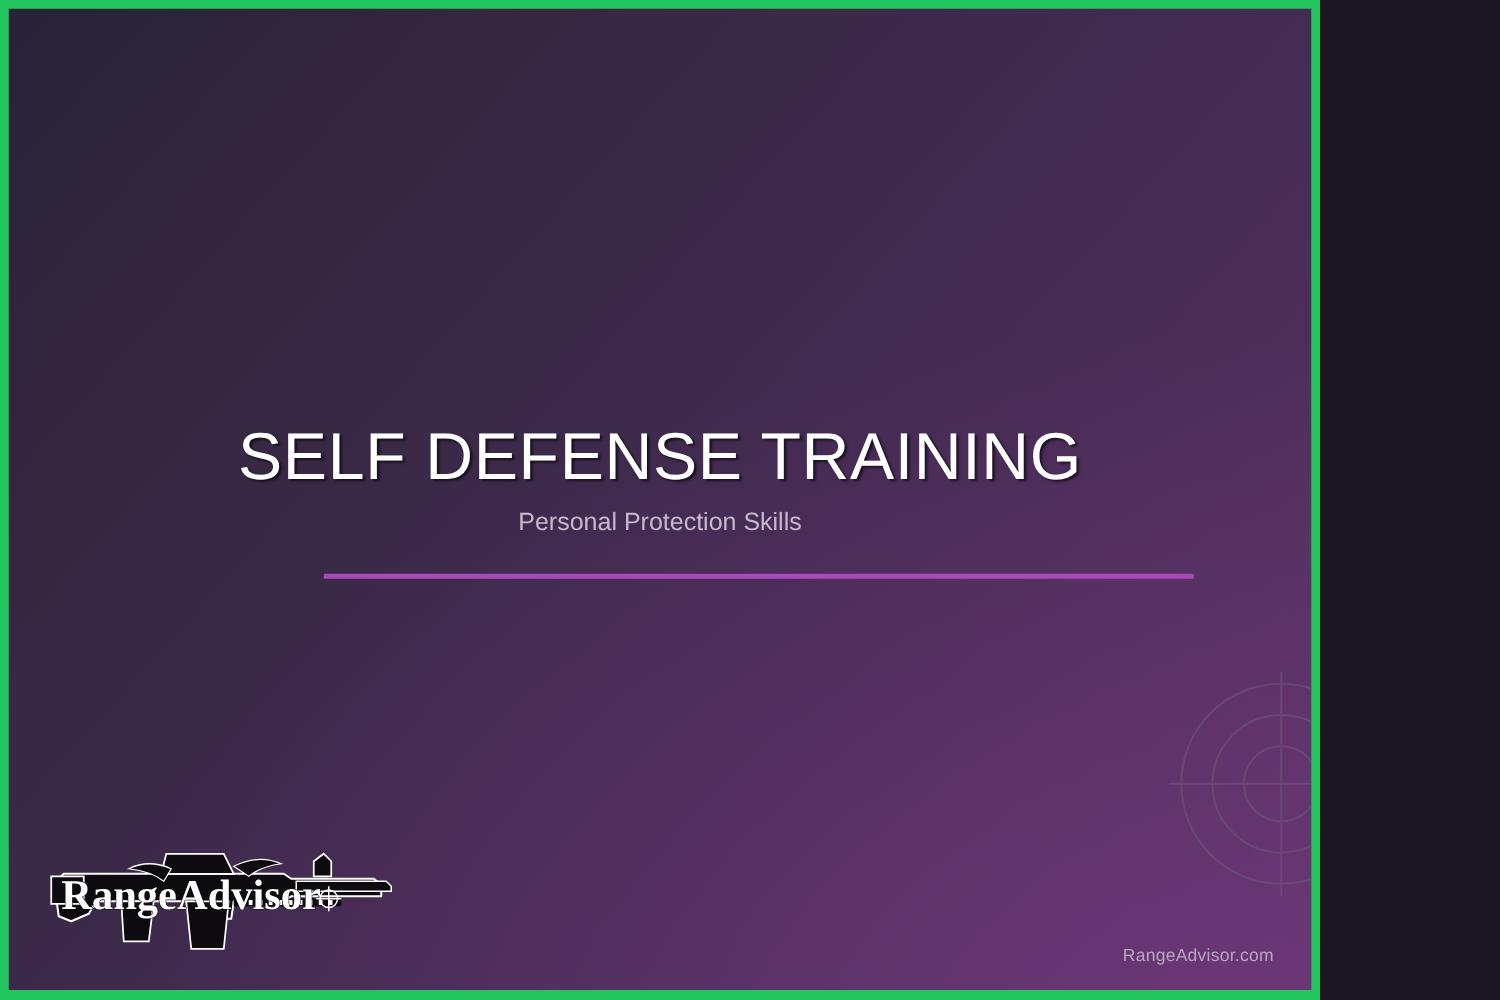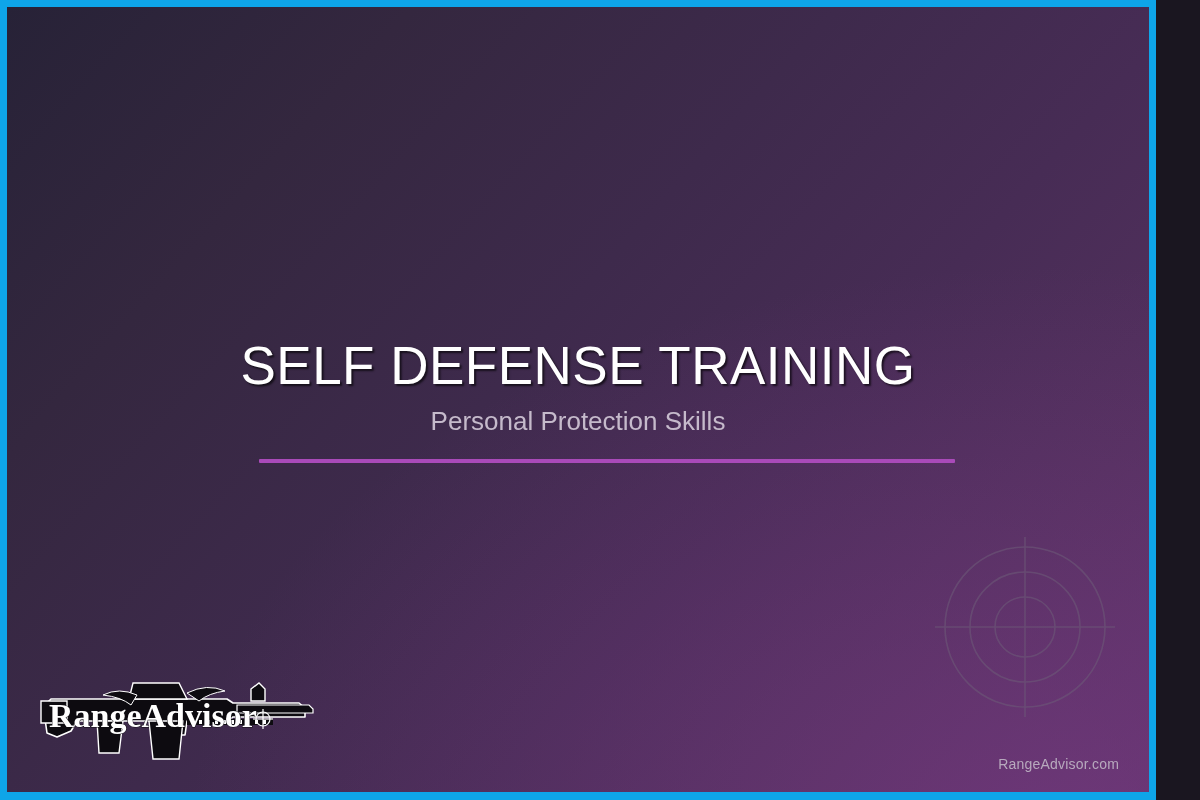--- a/index.html
+++ b/index.html
@@ -2,25 +2,25 @@
 <html><head>
 <meta charset="utf-8">
 <style>
   html, body {
     margin: 0;
     padding: 0;
     background: #1a1620;
   }
   #slide {
     position: relative;
-    width: 1156px;
+    width: 1056px;
     height: 800px;
     overflow: hidden;
     font-family: "Liberation Sans", sans-serif;
-    background: #0ea5e9;
+    background: #22c55e;
     box-sizing: border-box;
   }
   #slide-inner {
     position: absolute;
     left: 7px;
     top: 7px;
     right: 7px;
     bottom: 8px;
     overflow: hidden;
     background:
@@ -52,21 +52,21 @@
     font-size: 53px;
     font-weight: normal;
     letter-spacing: 0.5px;
     color: #ffffff;
     line-height: 1.08;
     text-shadow: 2px 2px 2px rgba(0,0,0,0.62);
     white-space: nowrap;
   }
   .slide-subtitle {
     margin: 13px 0 0 0;
-    font-size: 26px;
+    font-size: 20px;
     font-weight: normal;
     color: #c5bacb;
     line-height: 1.1;
     white-space: nowrap;
   }
   .title-divider {
     position: absolute;
     left: 252px;
     top: 452px;
     width: 696px;

